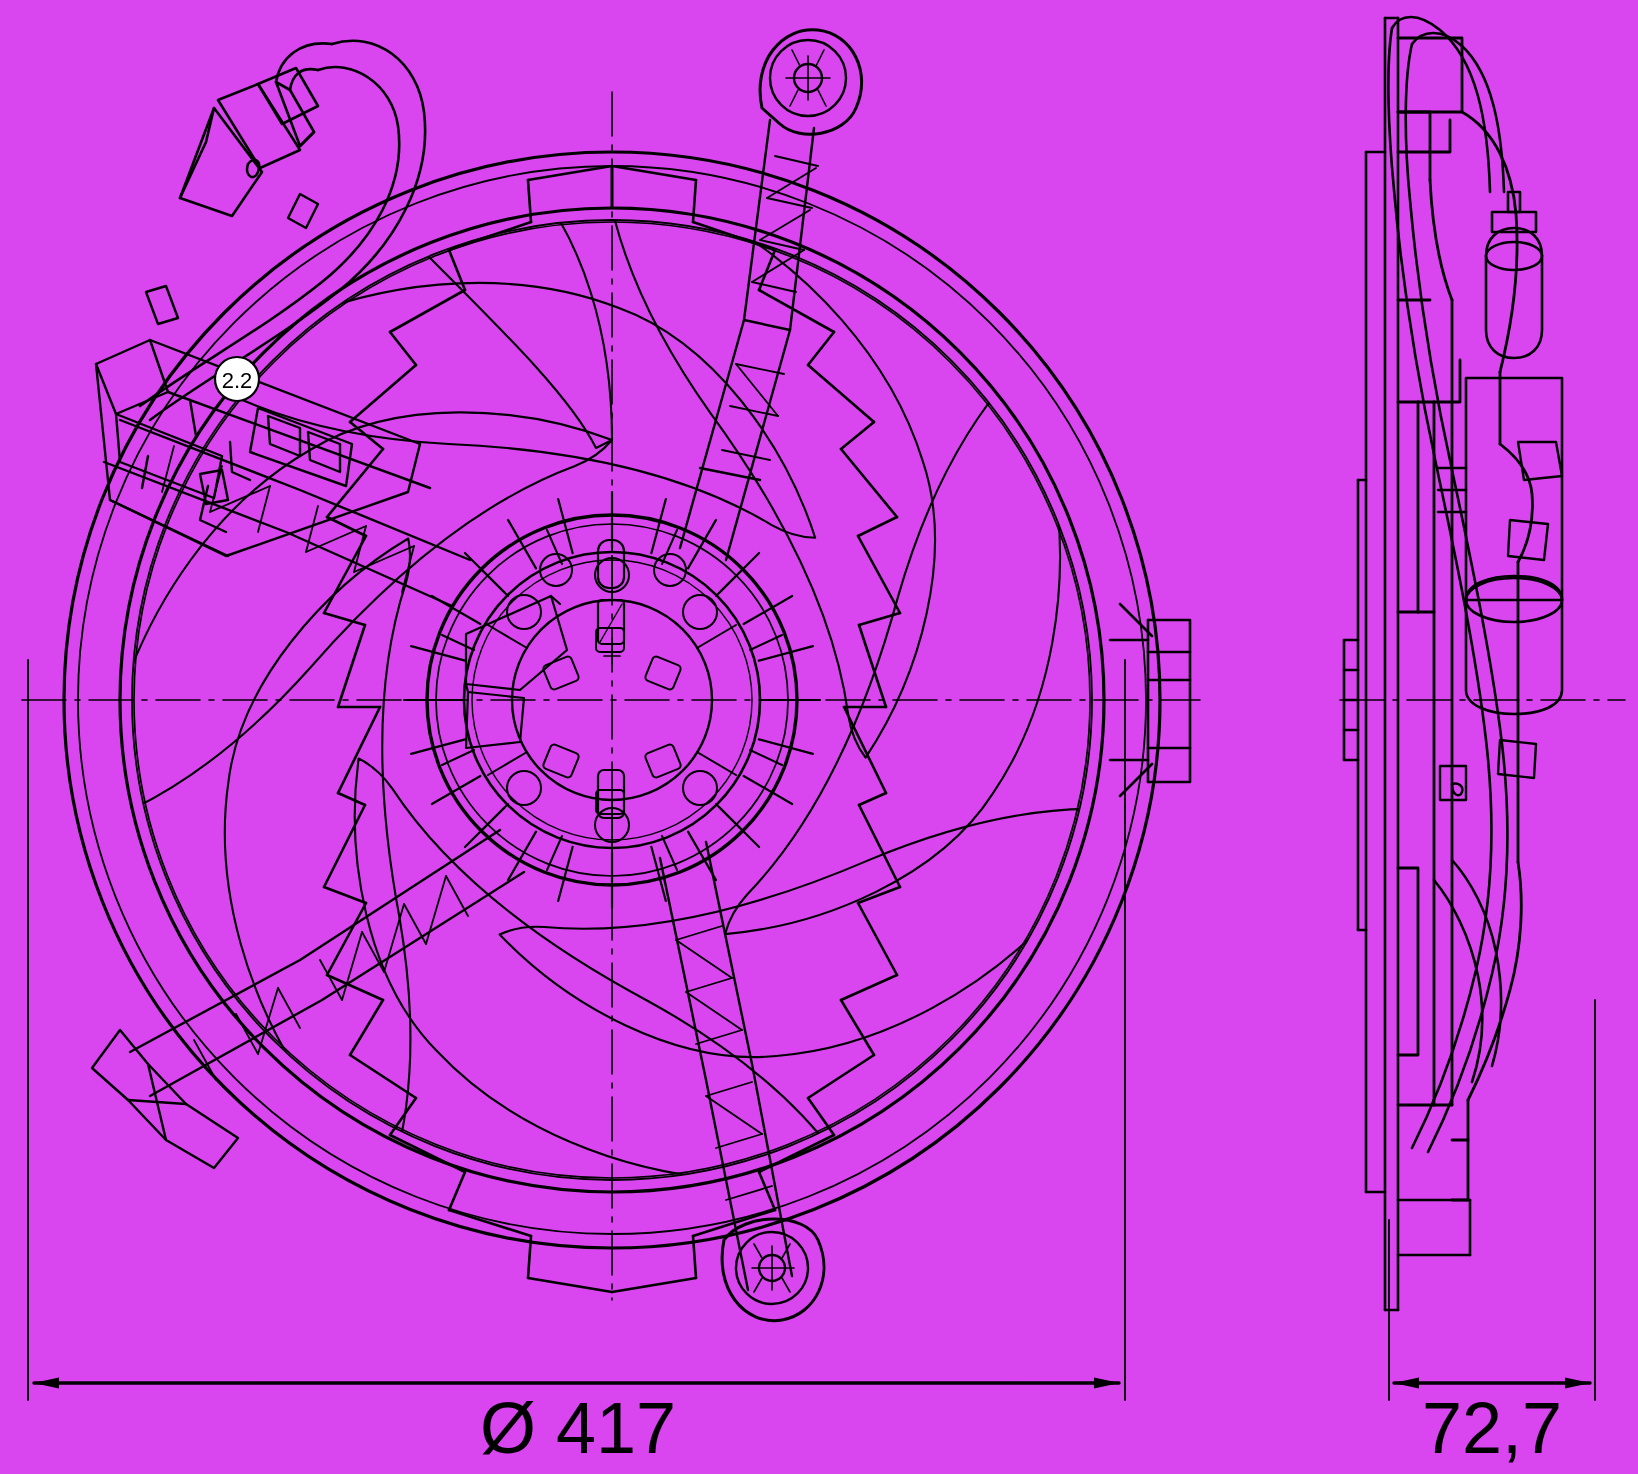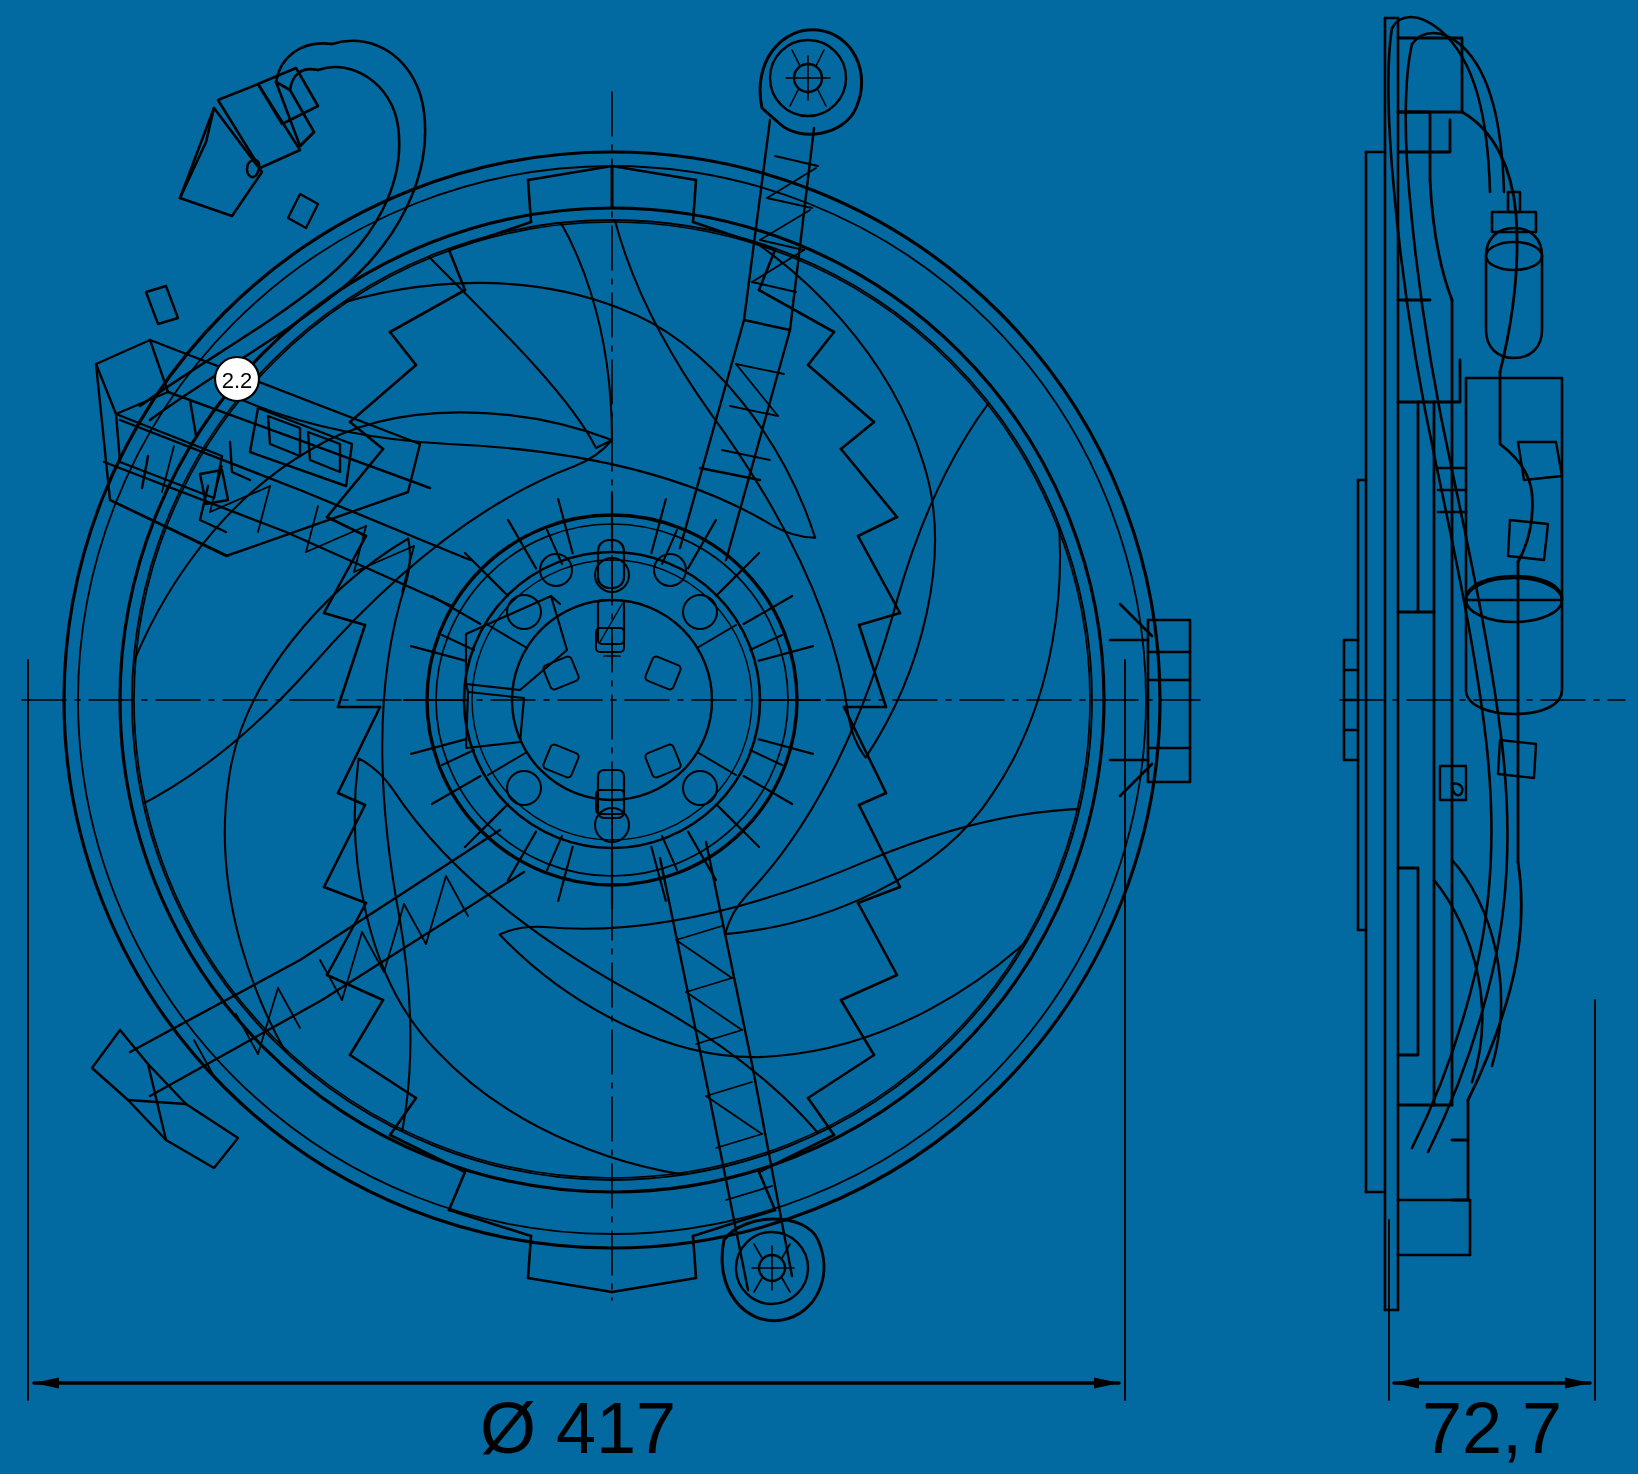--- a/index.html
+++ b/index.html
@@ -10,21 +10,21 @@
   body {
     width: 1638px;
     height: 1474px;
     overflow: hidden;
     font-family: "Liberation Sans", sans-serif;
   }
   #drawing-root {
     position: relative;
     width: 1638px;
     height: 1474px;
-    background: #0369a1;
+    background: #d946ef;
   }
   svg.tech-svg {
     position: absolute;
     left: 0;
     top: 0;
     width: 1638px;
     height: 1474px;
     display: block;
   }
   .dim-text {

